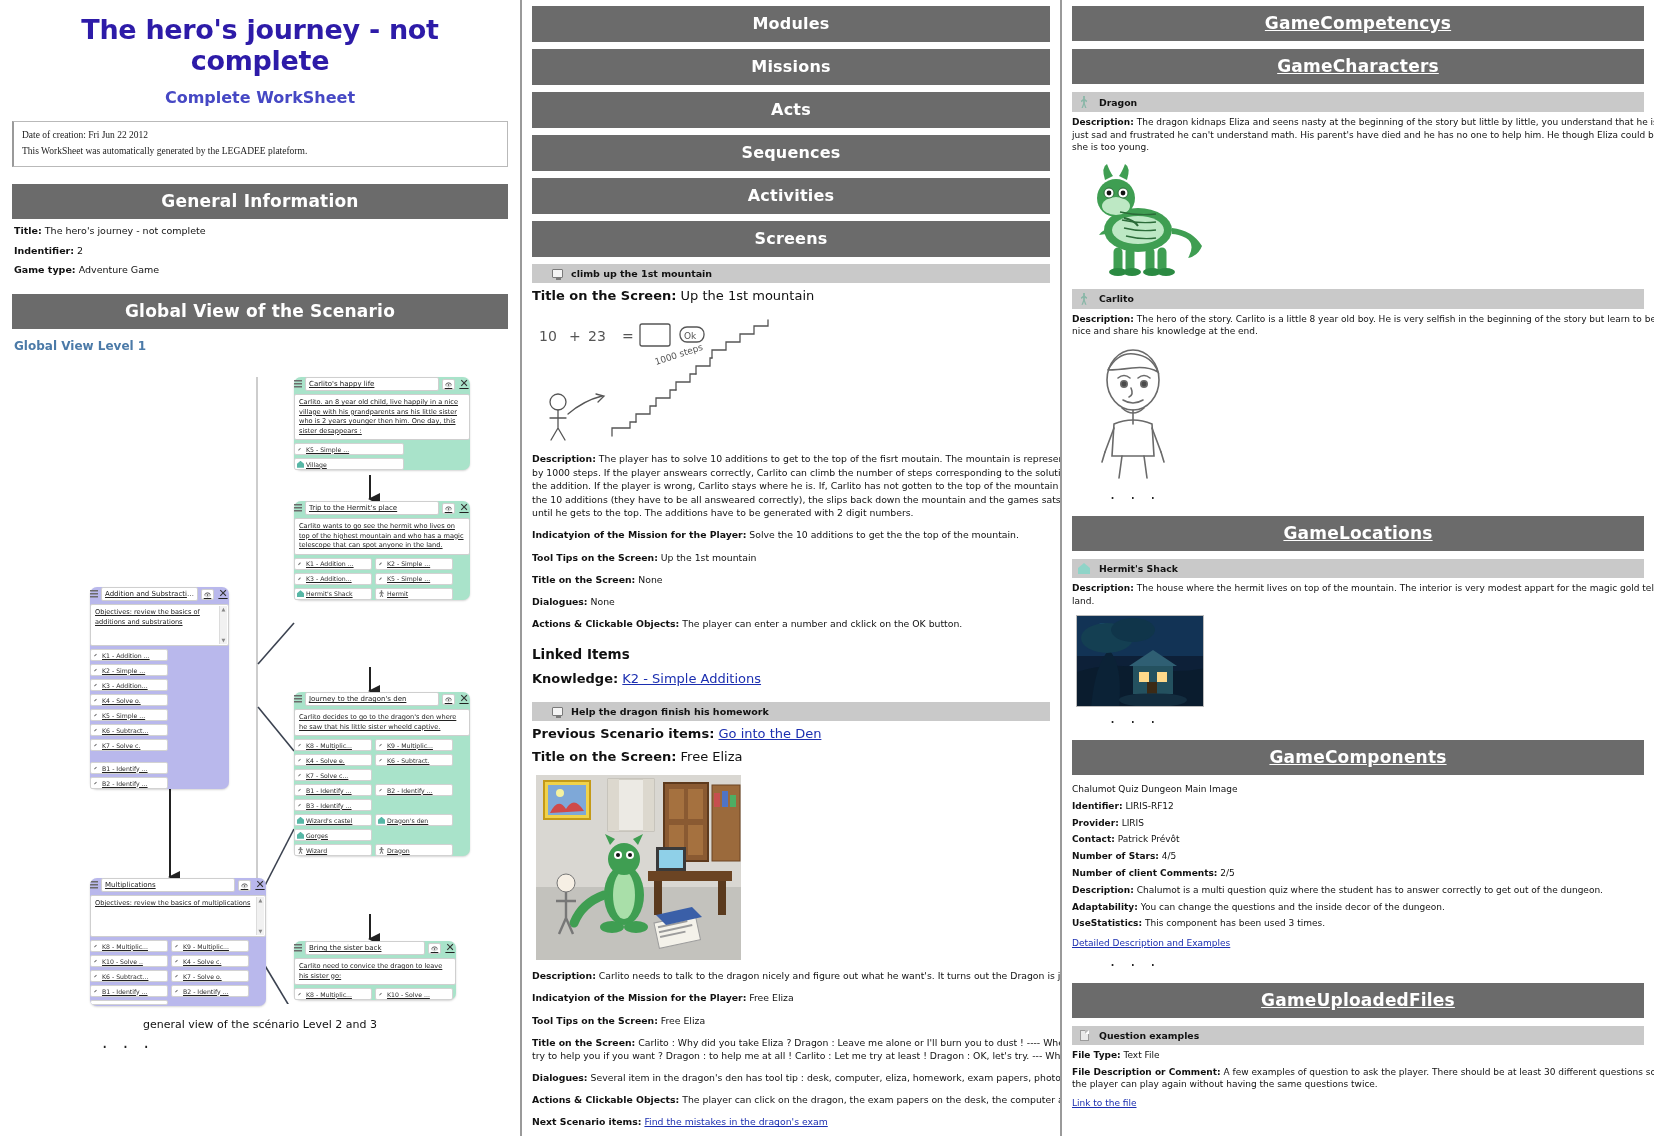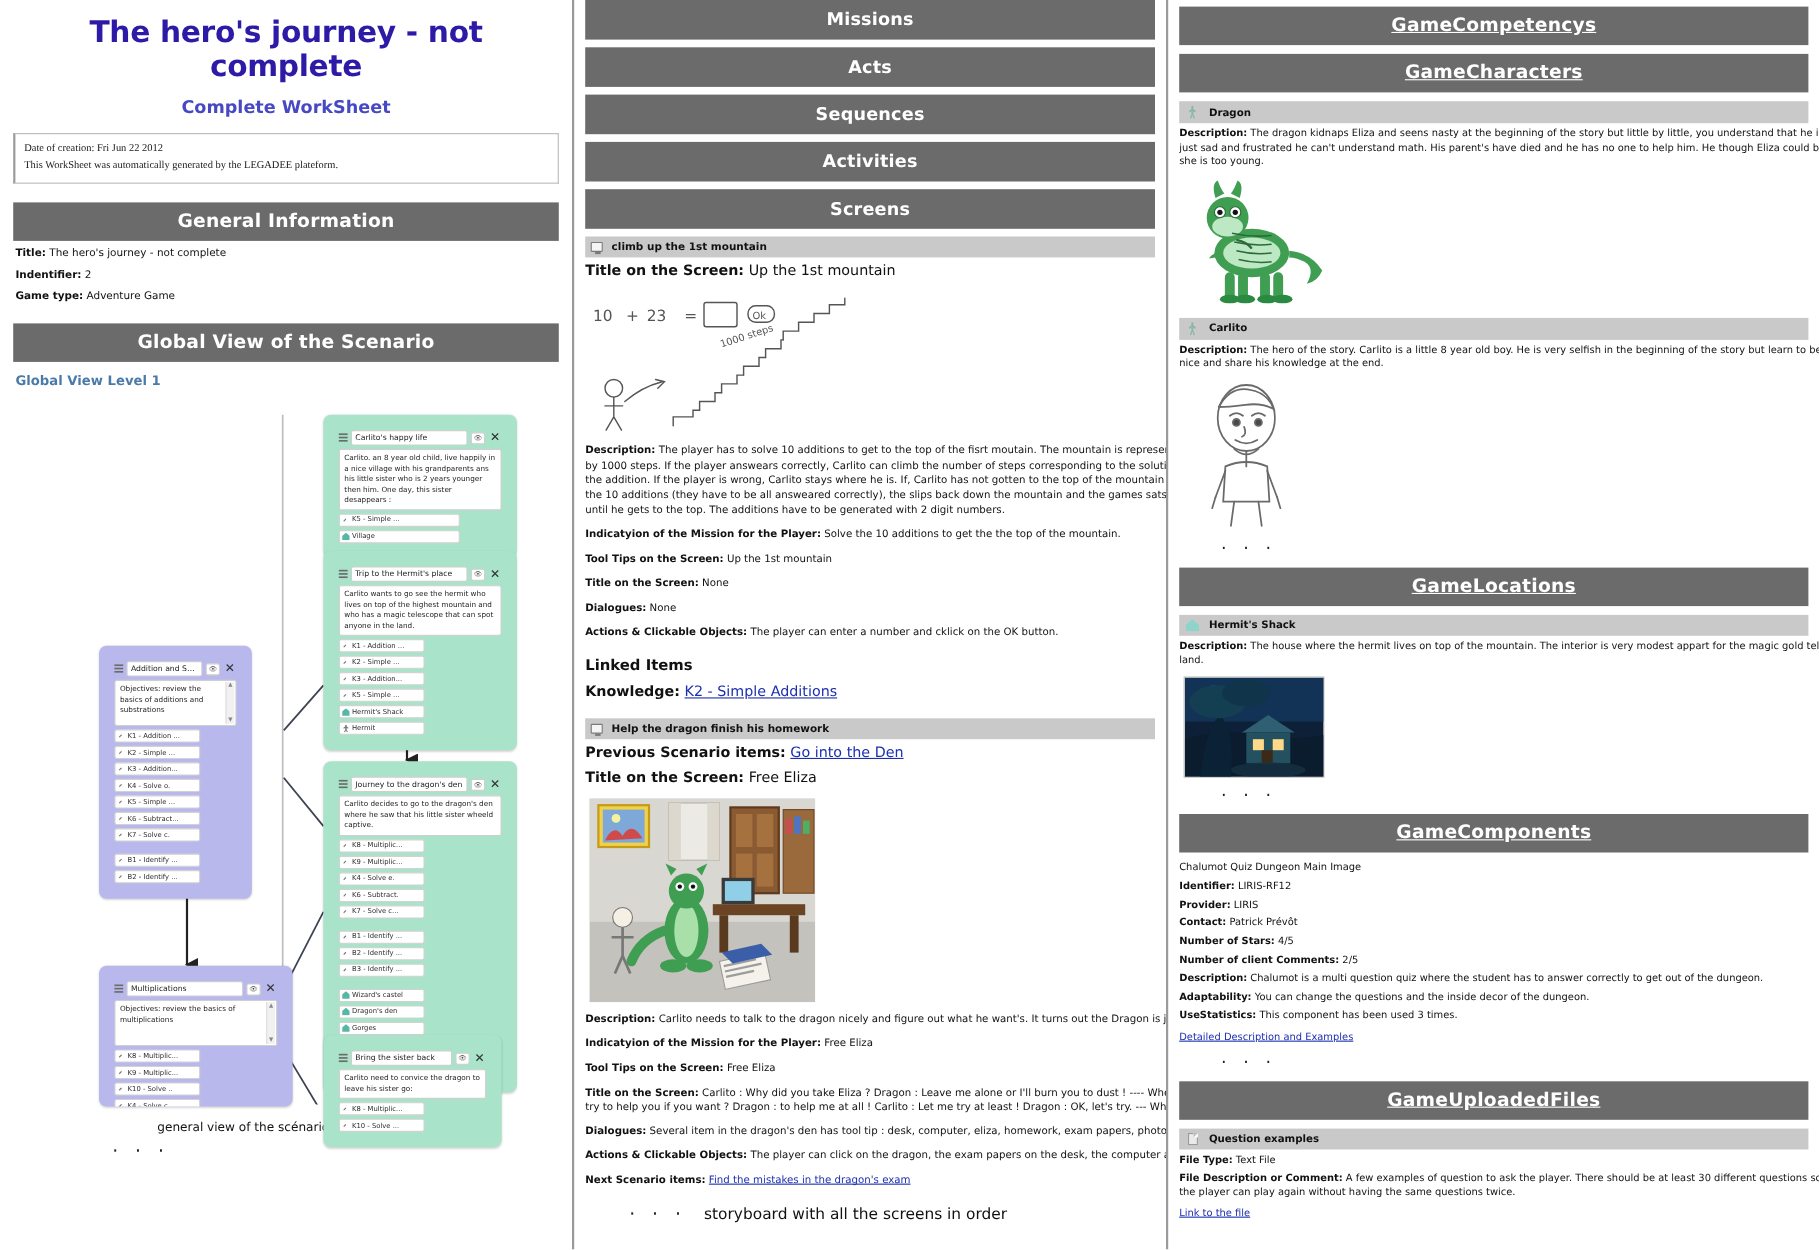--- a/index.html
+++ b/index.html
@@ -78,24 +78,25 @@
     font-weight: bold;
     margin: 10px 0 0 2px;
   }
 
   
   .graph-wrap { position: relative; width: 496px; height: 645px; margin-top: 6px; }
   .graph-svg { position: absolute; inset: 0; }
   .node {
     position: absolute;
     border-radius: 7px;
-    padding: 14px;
+    padding: 0;
     font-size: 7px;
     color: #222;
     box-shadow: 0 1px 2px rgba(0,0,0,0.17);
+    text-decoration: underline;
   }
   .node.green { background: #a9e3ca; }
   .node.violet { background: #b9b8ec; }
   .node-head {
     display: flex; align-items: center; gap: 3px;
     margin-bottom: 3px;
   }
   .n-grip {
     width: 8px; height: 9px; flex: none;
     background:
@@ -151,21 +152,21 @@
   .graph-caption {
     font-size: 11px; color: #111; text-align: center;
     margin-top: 14px;
   }
   .dots-left { font-size: 17px; color: #222; letter-spacing: 5px; margin-top: 6px; margin-left: 90px; }
 
   
   .sec-head {
     background: #c9c9c9;
     font-size: 9.5px; font-weight: bold; color: #111;
-    padding: 4px 5px;
+    padding: 4px 20px;
     display: flex; align-items: center; gap: 8px;
     margin-top: 12px;
   }
   .mon-icon {
     width: 11px; height: 9px; border: 1.2px solid #7a7a7a;
     border-radius: 1px; background: #f4f4f4; position: relative; flex: none;
   }
   .mon-icon::after {
     content: ""; position: absolute; left: 3px; bottom: -3px;
     width: 5px; height: 2px; background: #7a7a7a;
@@ -530,20 +531,21 @@
           <span class="chip half"></span>
         </div>
       </div>
     </div>
 
     <div class="graph-caption">general view of the scénario Level 2 and 3</div>
     <div class="dots-left">· · ·</div>
   </div>
 
   <div class="col col-mid">
+    <div class="band mid" style="margin-top:6px;">Modules</div>
     <div class="band mid">Missions</div>
     <div class="band mid">Acts</div>
     <div class="band mid">Sequences</div>
     <div class="band mid">Activities</div>
     <div class="band mid">Screens</div>
 
     <div class="sec-head" style="margin-top:4px;">
       <span class="mon-icon"></span>
       <span>climb up the 1st mountain</span>
     </div>

